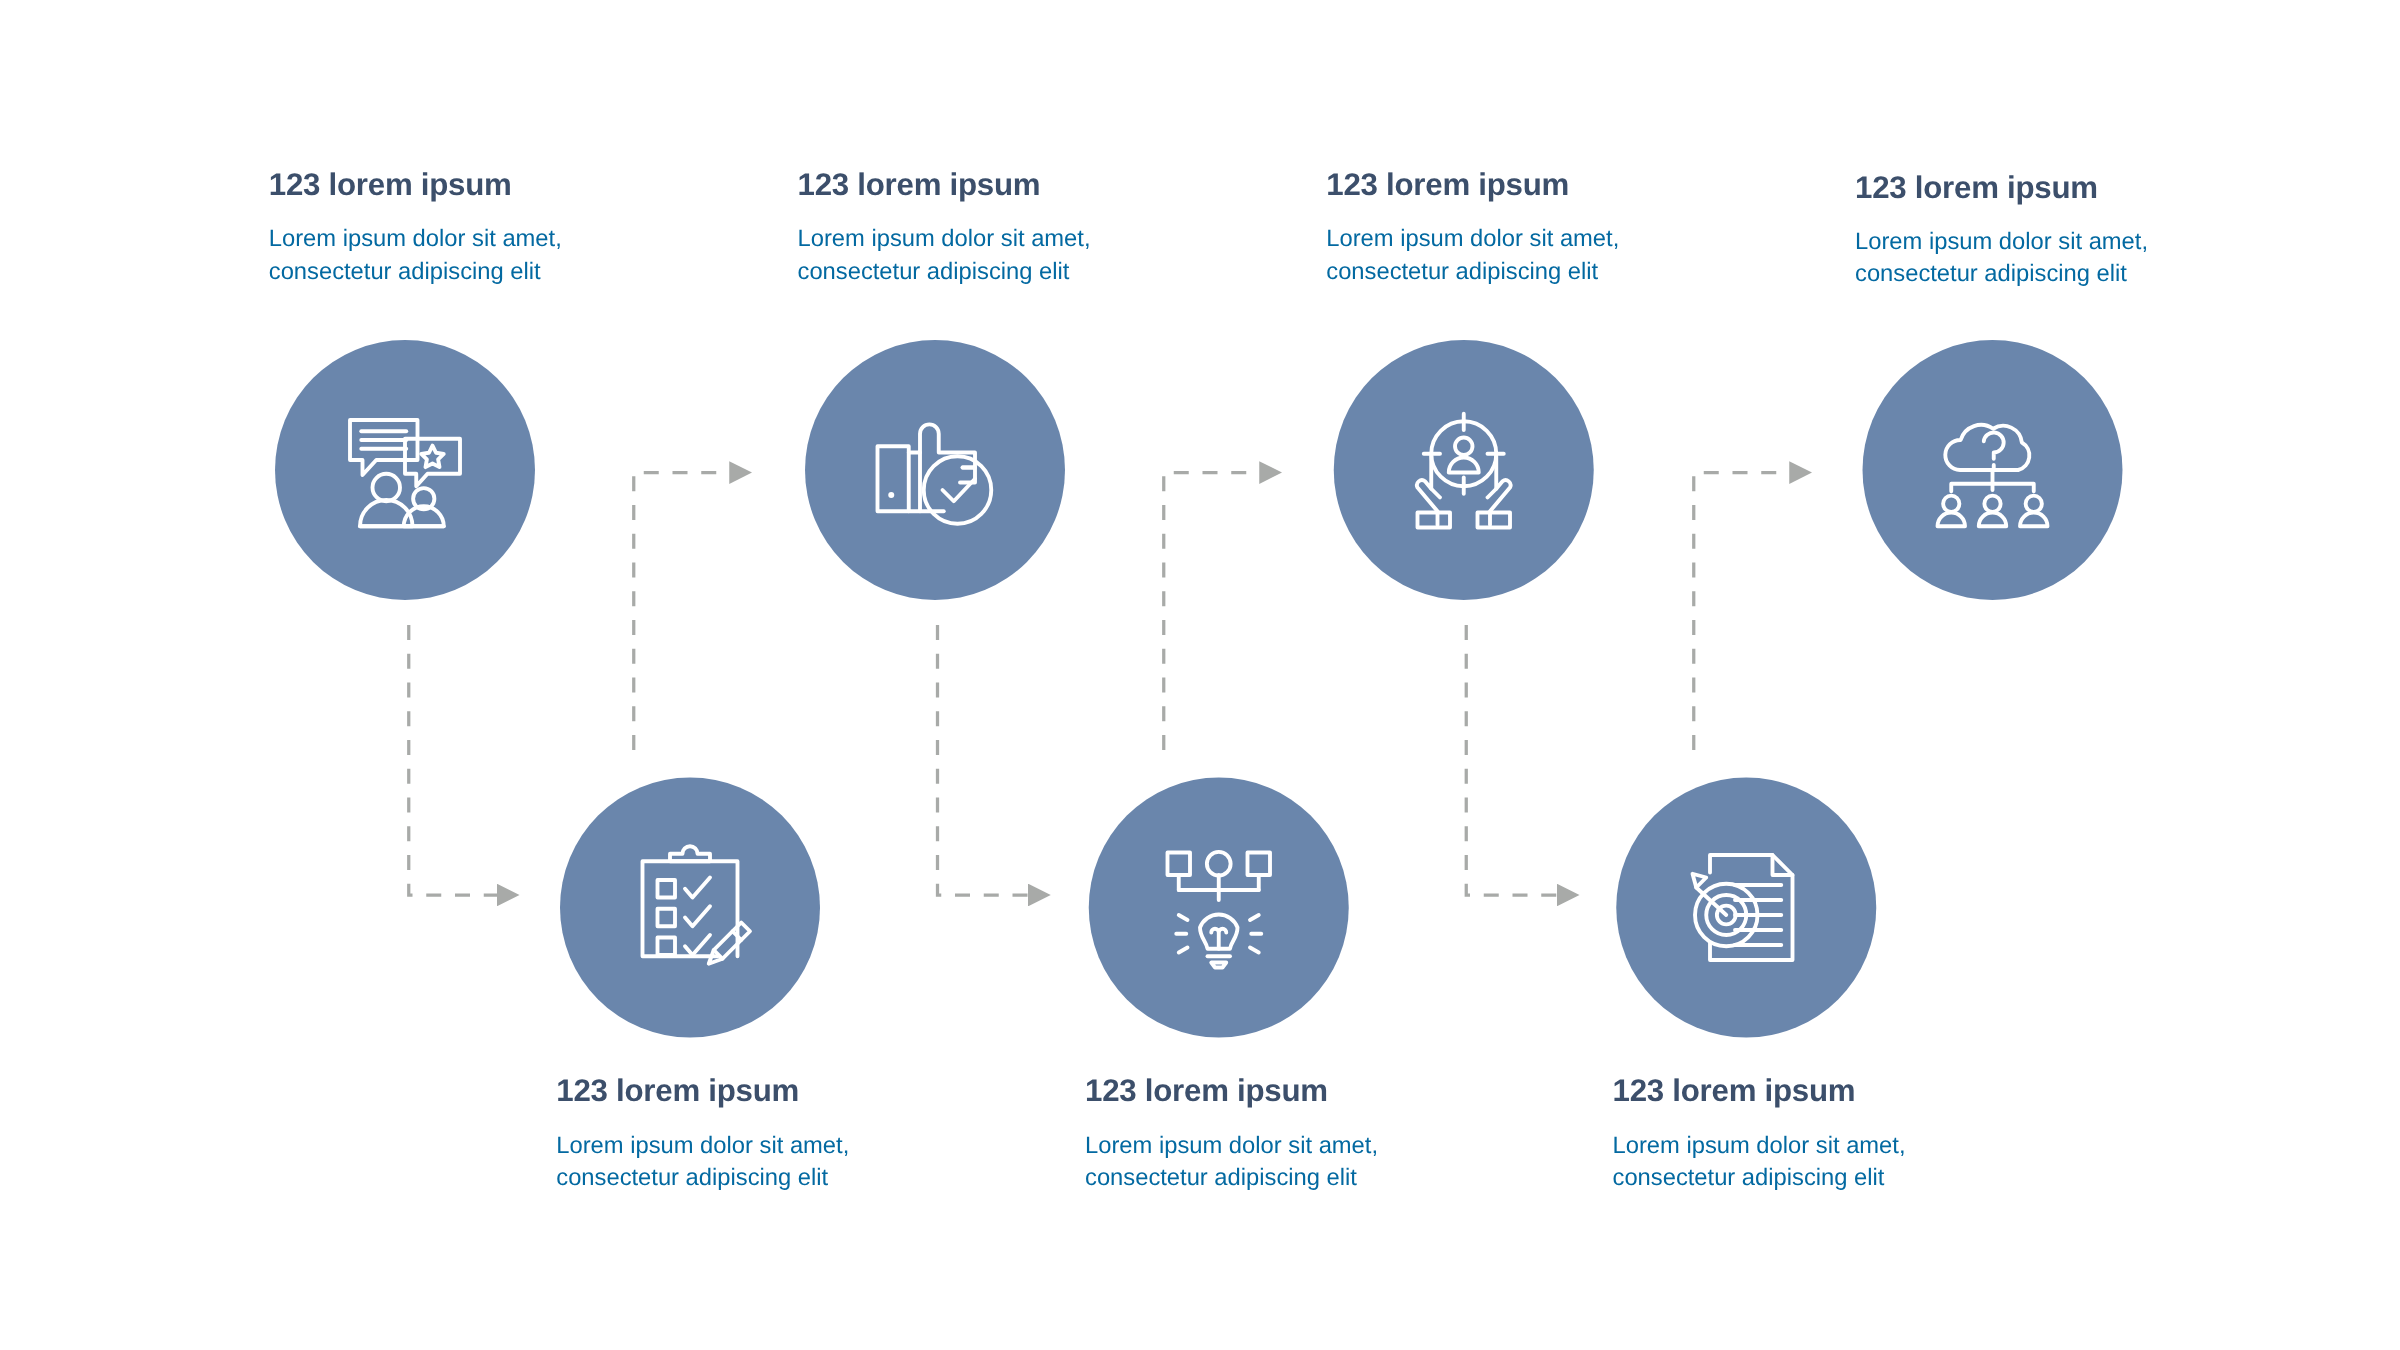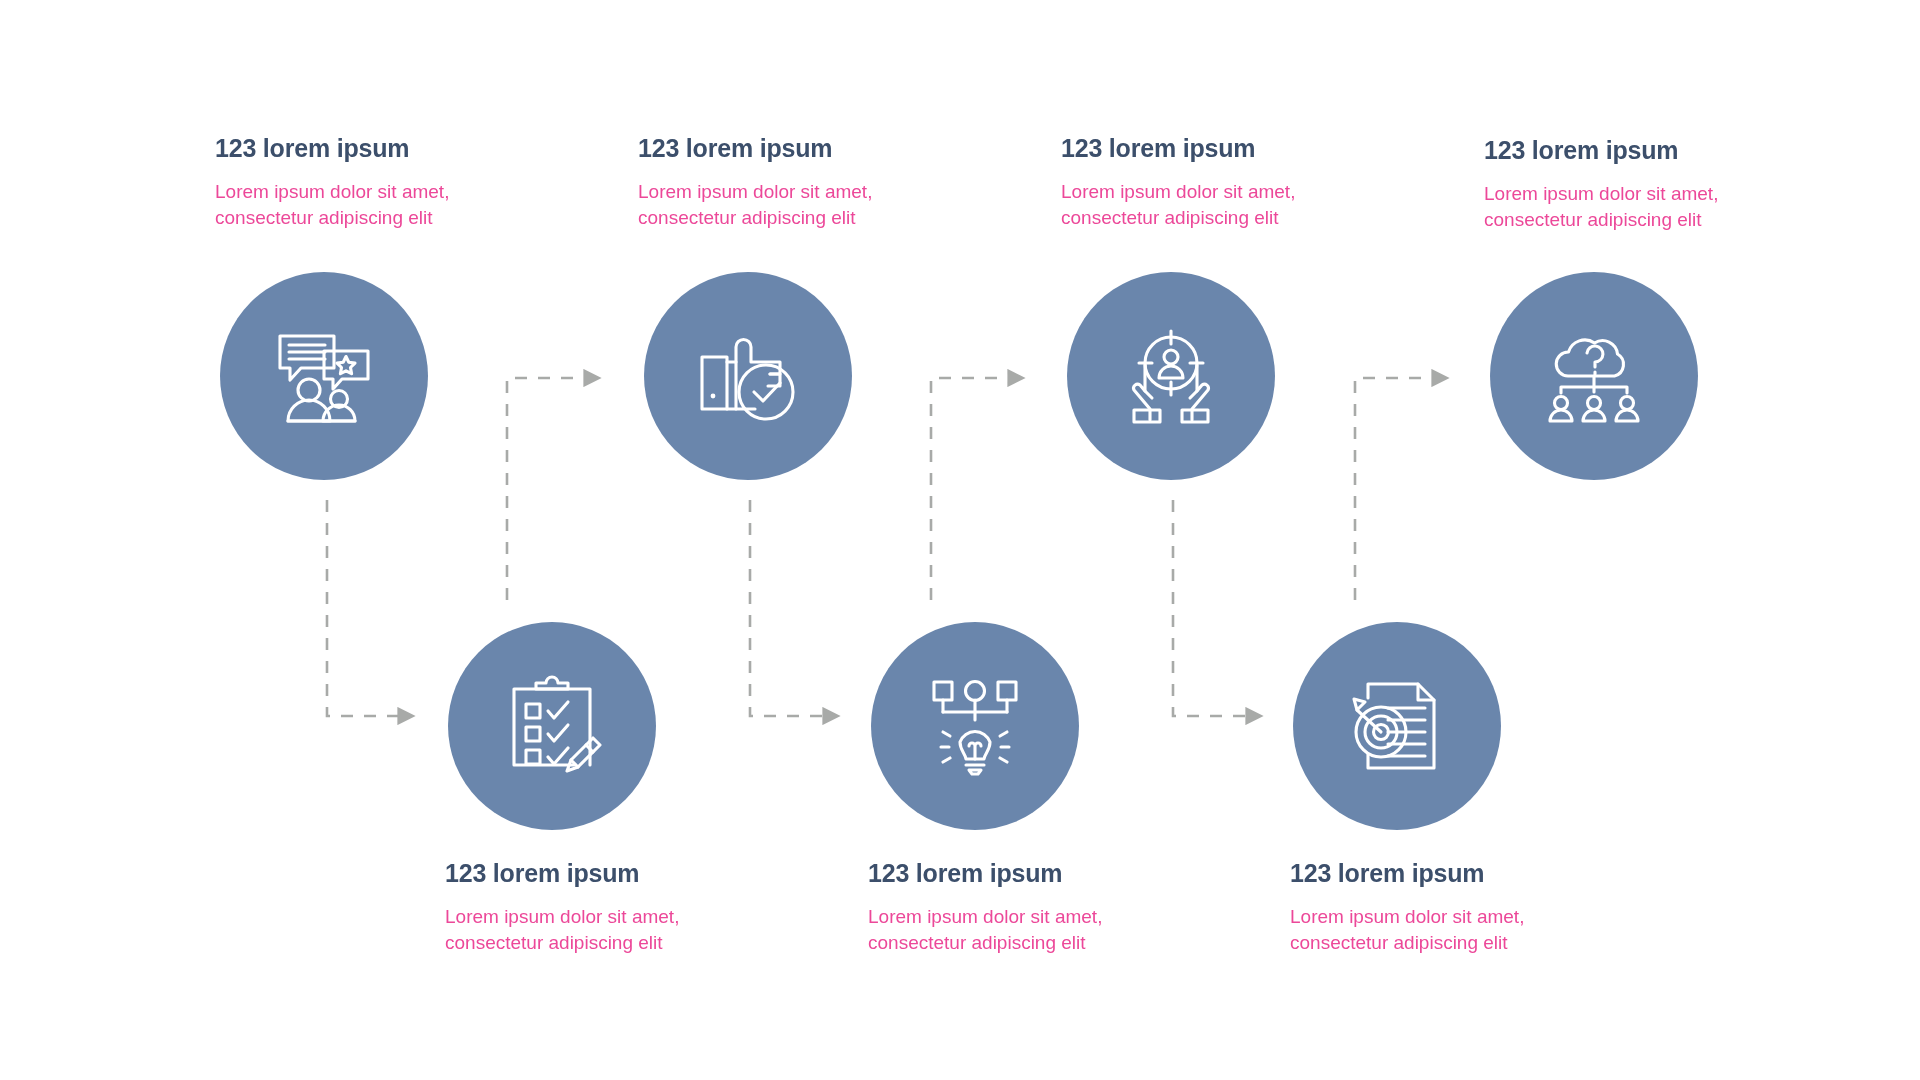--- a/index.html
+++ b/index.html
@@ -49,21 +49,21 @@
     font-size: 25px;
     font-weight: bold;
     color: #3c4f6b;
     letter-spacing: -0.2px;
     margin: 0 0 16px 0;
     line-height: 1.1;
     white-space: nowrap;
   }
   .step-desc {
     font-size: 19px;
-    color: #ec4899;
+    color: #0369a1;
     line-height: 1.38;
     margin: 0;
     max-width: 250px;
   }
 </style>
 </head>
 <body>
 
 <div id="infographic">
 

